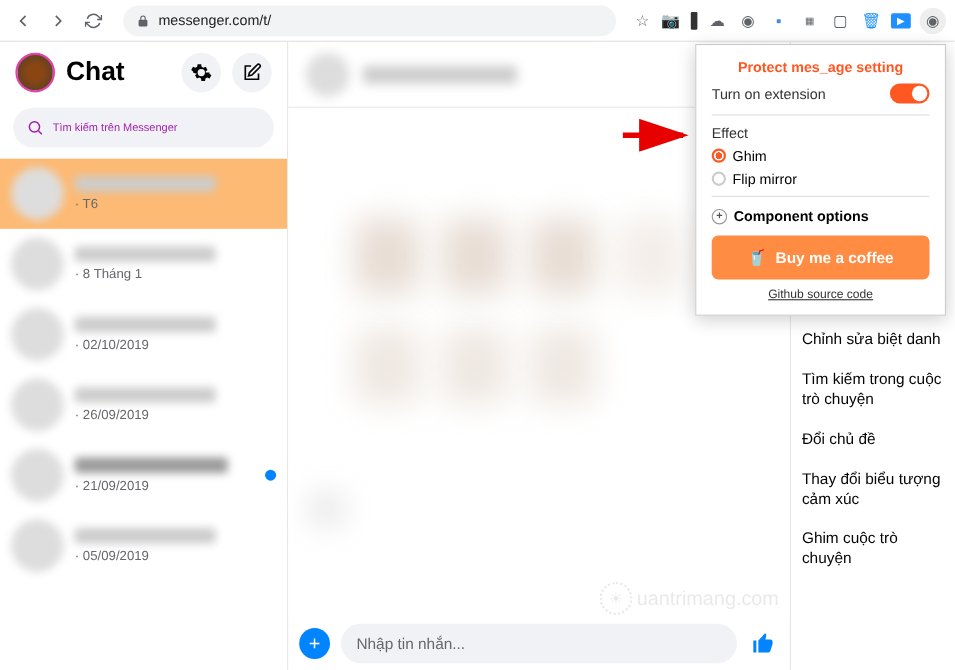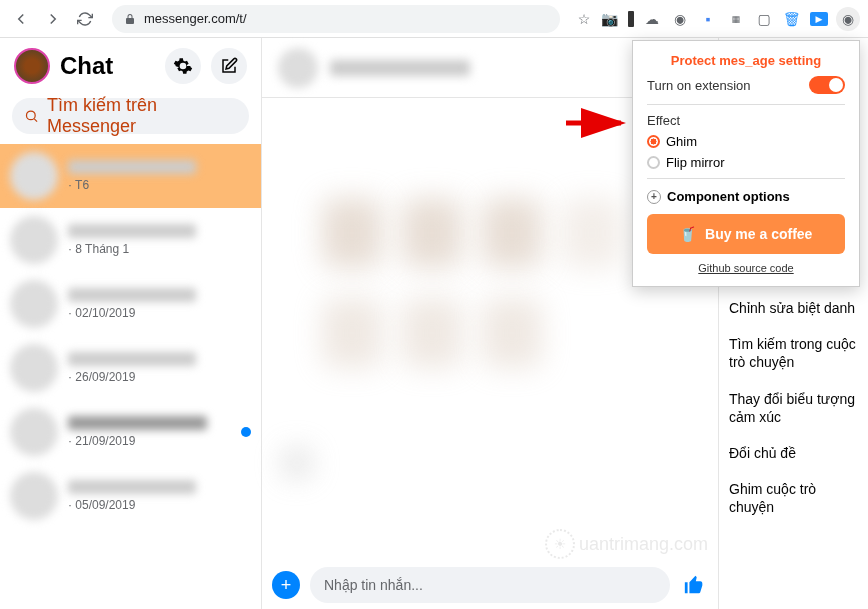--- a/index.html
+++ b/index.html
@@ -10,21 +10,21 @@
 .url-text{color:#202124}
 .ext-icons{display:flex;gap:8px;align-items:center}
 .ext-icon{width:20px;height:20px;display:flex;align-items:center;justify-content:center;font-size:14px;cursor:pointer;color:#5f6368}
 .ext-icon.active{border-radius:50%;background:#eee;width:24px;height:24px}
 .app{display:flex;height:571px;position:relative}
 .sidebar{width:262px;border-right:1px solid #e5e5e5;display:flex;flex-direction:column}
 .sb-header{display:flex;align-items:center;padding:10px 14px 8px;gap:10px}
 .avatar{width:36px;height:36px;border-radius:50%;background:radial-gradient(circle, #8b4513 30%, #654321 70%);border:2px solid #d4a;cursor:pointer}
 .sb-title{font-size:24px;font-weight:700;flex:1}
 .sb-iconbtn{width:36px;height:36px;border-radius:50%;background:#f0f2f5;display:flex;align-items:center;justify-content:center;cursor:pointer;color:#050505}
-.search-box{margin:6px 12px 10px;height:36px;background:#f0f2f5;border-radius:18px;display:flex;align-items:center;padding:12px 12px;gap:8px;color:#c2410c;font-size:18px}
+.search-box{margin:6px 12px 10px;height:36px;background:#f0f2f5;border-radius:18px;display:flex;align-items:center;padding:12px 12px;gap:8px;color:#a21caf;font-size:10px}
 .chat-list{flex:1;overflow:hidden}
 .chat-item{display:flex;align-items:center;padding:8px 10px;gap:10px;cursor:pointer;position:relative}
 .chat-item.sel{background:#fdba74}
 .ci-avatar{width:48px;height:48px;border-radius:50%;background:#ddd;filter:blur(4px)}
 .ci-body{flex:1;min-width:0}
 .ci-name{height:14px;background:#ccc;border-radius:3px;filter:blur(4px);width:70%;margin-bottom:4px}
 .ci-time{font-size:12px;color:#65676b}
 .ci-dot{width:10px;height:10px;border-radius:50%;background:#0084ff}
 .main{flex:1;display:flex;flex-direction:column;position:relative}
 .main-header{height:60px;border-bottom:1px solid #e5e5e5;display:flex;align-items:center;padding:0 16px;gap:12px}
@@ -195,22 +195,22 @@
             <path d="M2 21h3V9H2v12zm19-11c0-1.1-.9-2-2-2h-5l.9-4.3c0-.3-.1-.6-.3-.8l-1-1L7 9v12h10c.8 0 1.5-.5 1.8-1.2l2.2-7.1c.1-.2.1-.5.1-.7v-2z"></path>
           </svg>
         </div>
     </div>
   </div>
 
   <div class="rightpanel">
     <div class="rp-title">TÙY CHỌN</div>
     <div class="rp-item">Chỉnh sửa biệt danh</div>
     <div class="rp-item">Tìm kiếm trong cuộc trò chuyện</div>
+    <div class="rp-item">Đổi chủ đề</div>
     <div class="rp-item">Thay đổi biểu tượng cảm xúc</div>
-    <div class="rp-item">Đổi chủ đề</div>
     <div class="rp-item">Ghim cuộc trò chuyện</div>
   </div>
 </div>
 
 <div class="popup">
   <div class="popup-title">Protect mes_age setting</div>
   <div class="popup-row">
     <span class="popup-label">Turn on extension</span>
     <div class="toggle"></div>
   </div>

